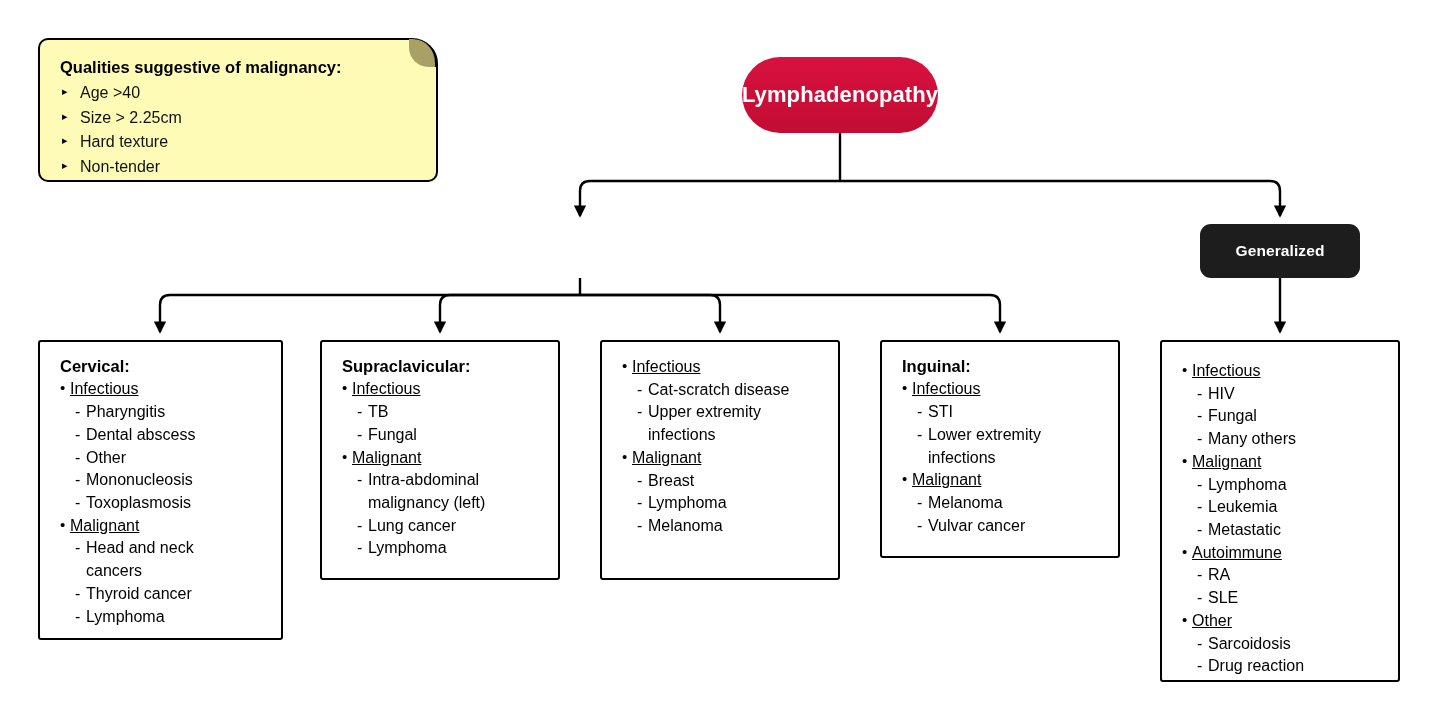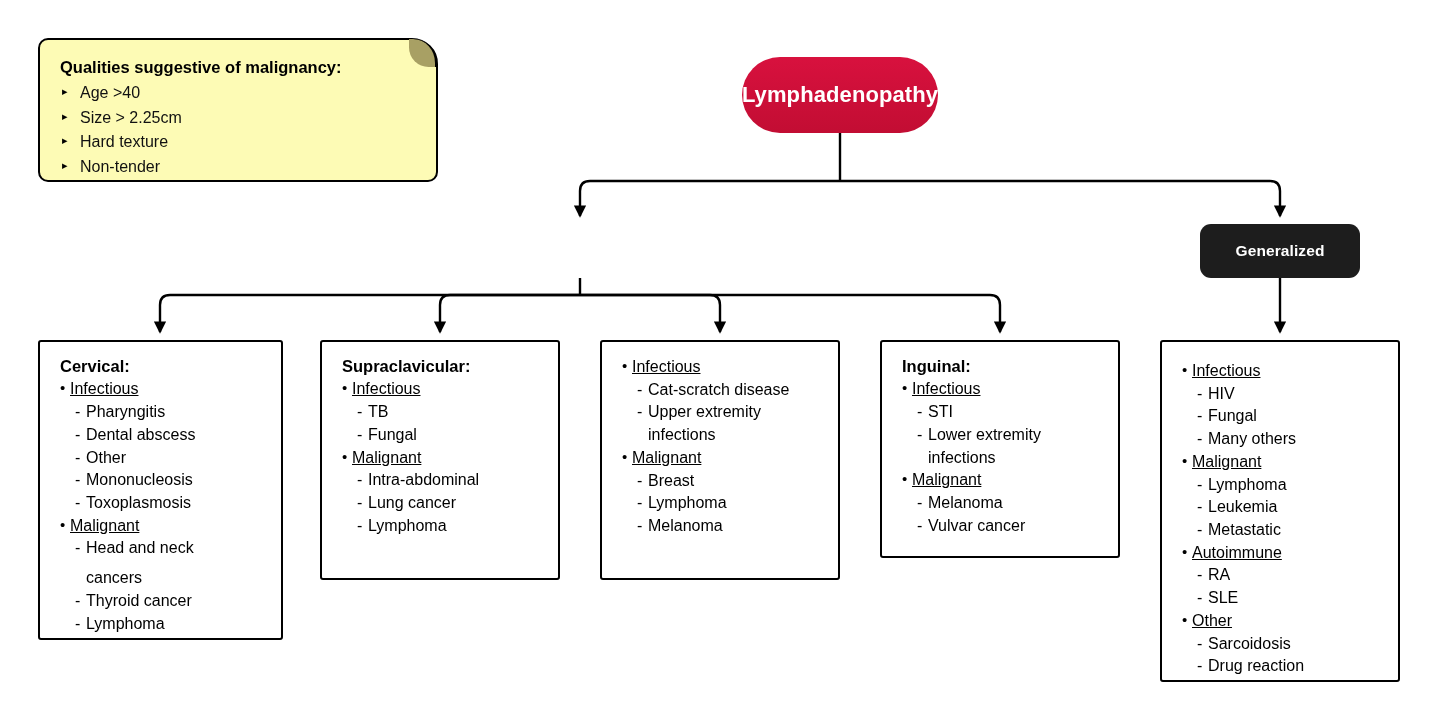--- a/index.html
+++ b/index.html
@@ -244,38 +244,39 @@
           <div class="grp-head"><span class="dot">•</span><span class="u">Infectious</span></div>
           <div class="item"><span class="dash">-</span><span>Pharyngitis</span></div>
           <div class="item"><span class="dash">-</span><span>Dental abscess</span></div>
           <div class="item"><span class="dash">-</span><span>Other</span></div>
           <div class="item"><span class="dash">-</span><span>Mononucleosis</span></div>
           <div class="item"><span class="dash">-</span><span>Toxoplasmosis</span></div>
         </div>
         <div class="grp">
           <div class="grp-head"><span class="dot">•</span><span class="u">Malignant</span></div>
           <div class="item"><span class="dash">-</span><span>Head and neck</span></div>
-          <div class="item" style="padding-left: 26px; margin-top: 7px;">cancers</div>
+          <div class="item" style="padding-left: 26px;">cancers</div>
           <div class="item"><span class="dash">-</span><span>Thyroid cancer</span></div>
           <div class="item"><span class="dash">-</span><span>Lymphoma</span></div>
         </div>
       </div>
   </div>
 
   <div class="box box-supraclavicular">
     <div class="box-title">Supraclavicular:</div>
     <div class="groups">
         <div class="grp">
           <div class="grp-head"><span class="dot">•</span><span class="u">Infectious</span></div>
           <div class="item"><span class="dash">-</span><span>TB</span></div>
           <div class="item"><span class="dash">-</span><span>Fungal</span></div>
         </div>
         <div class="grp">
           <div class="grp-head"><span class="dot">•</span><span class="u">Malignant</span></div>
           <div class="item"><span class="dash">-</span><span>Intra-abdominal</span></div>
+          <div class="item" style="padding-left: 26px;">malignancy (left)</div>
           <div class="item"><span class="dash">-</span><span>Lung cancer</span></div>
           <div class="item"><span class="dash">-</span><span>Lymphoma</span></div>
         </div>
       </div>
   </div>
 
   <div class="box box-axillary">
     <div class="groups">
         <div class="grp">
           <div class="grp-head"><span class="dot">•</span><span class="u">Infectious</span></div>

